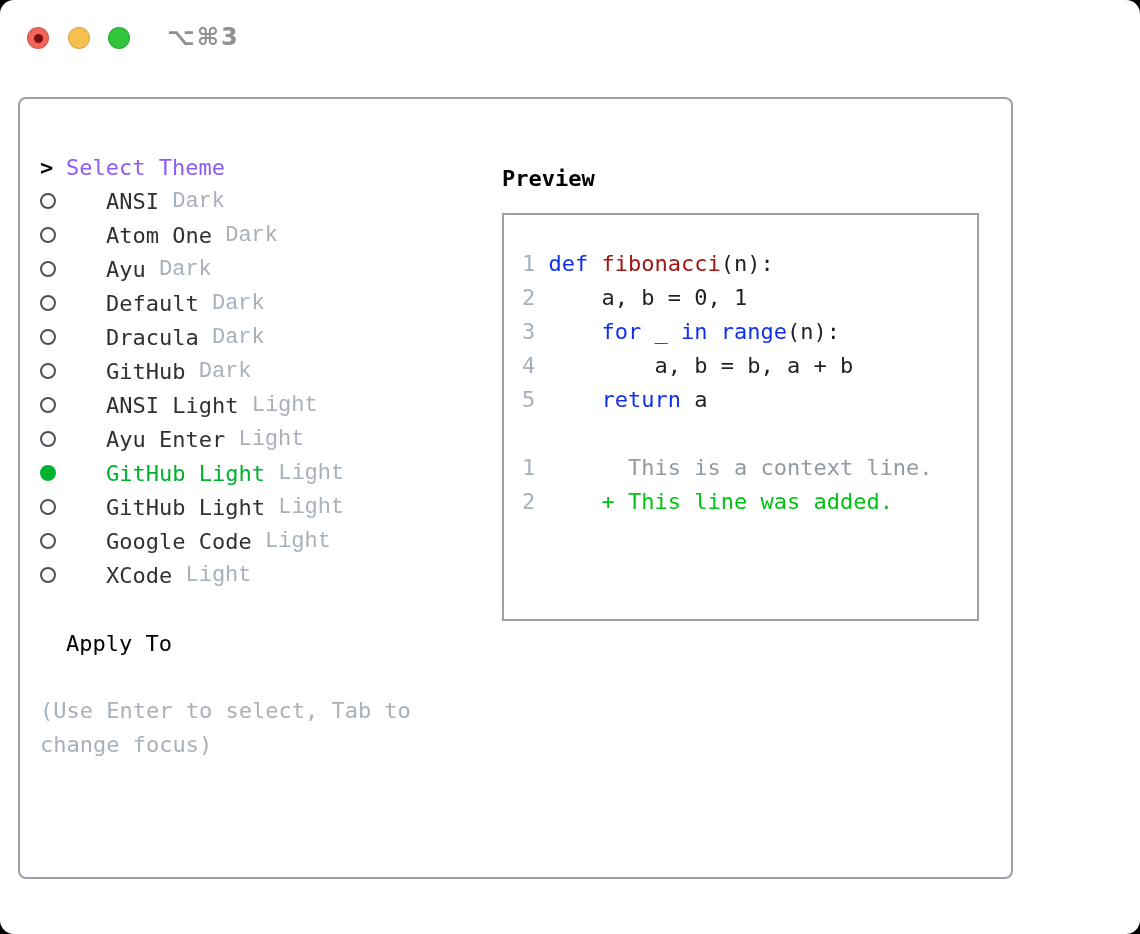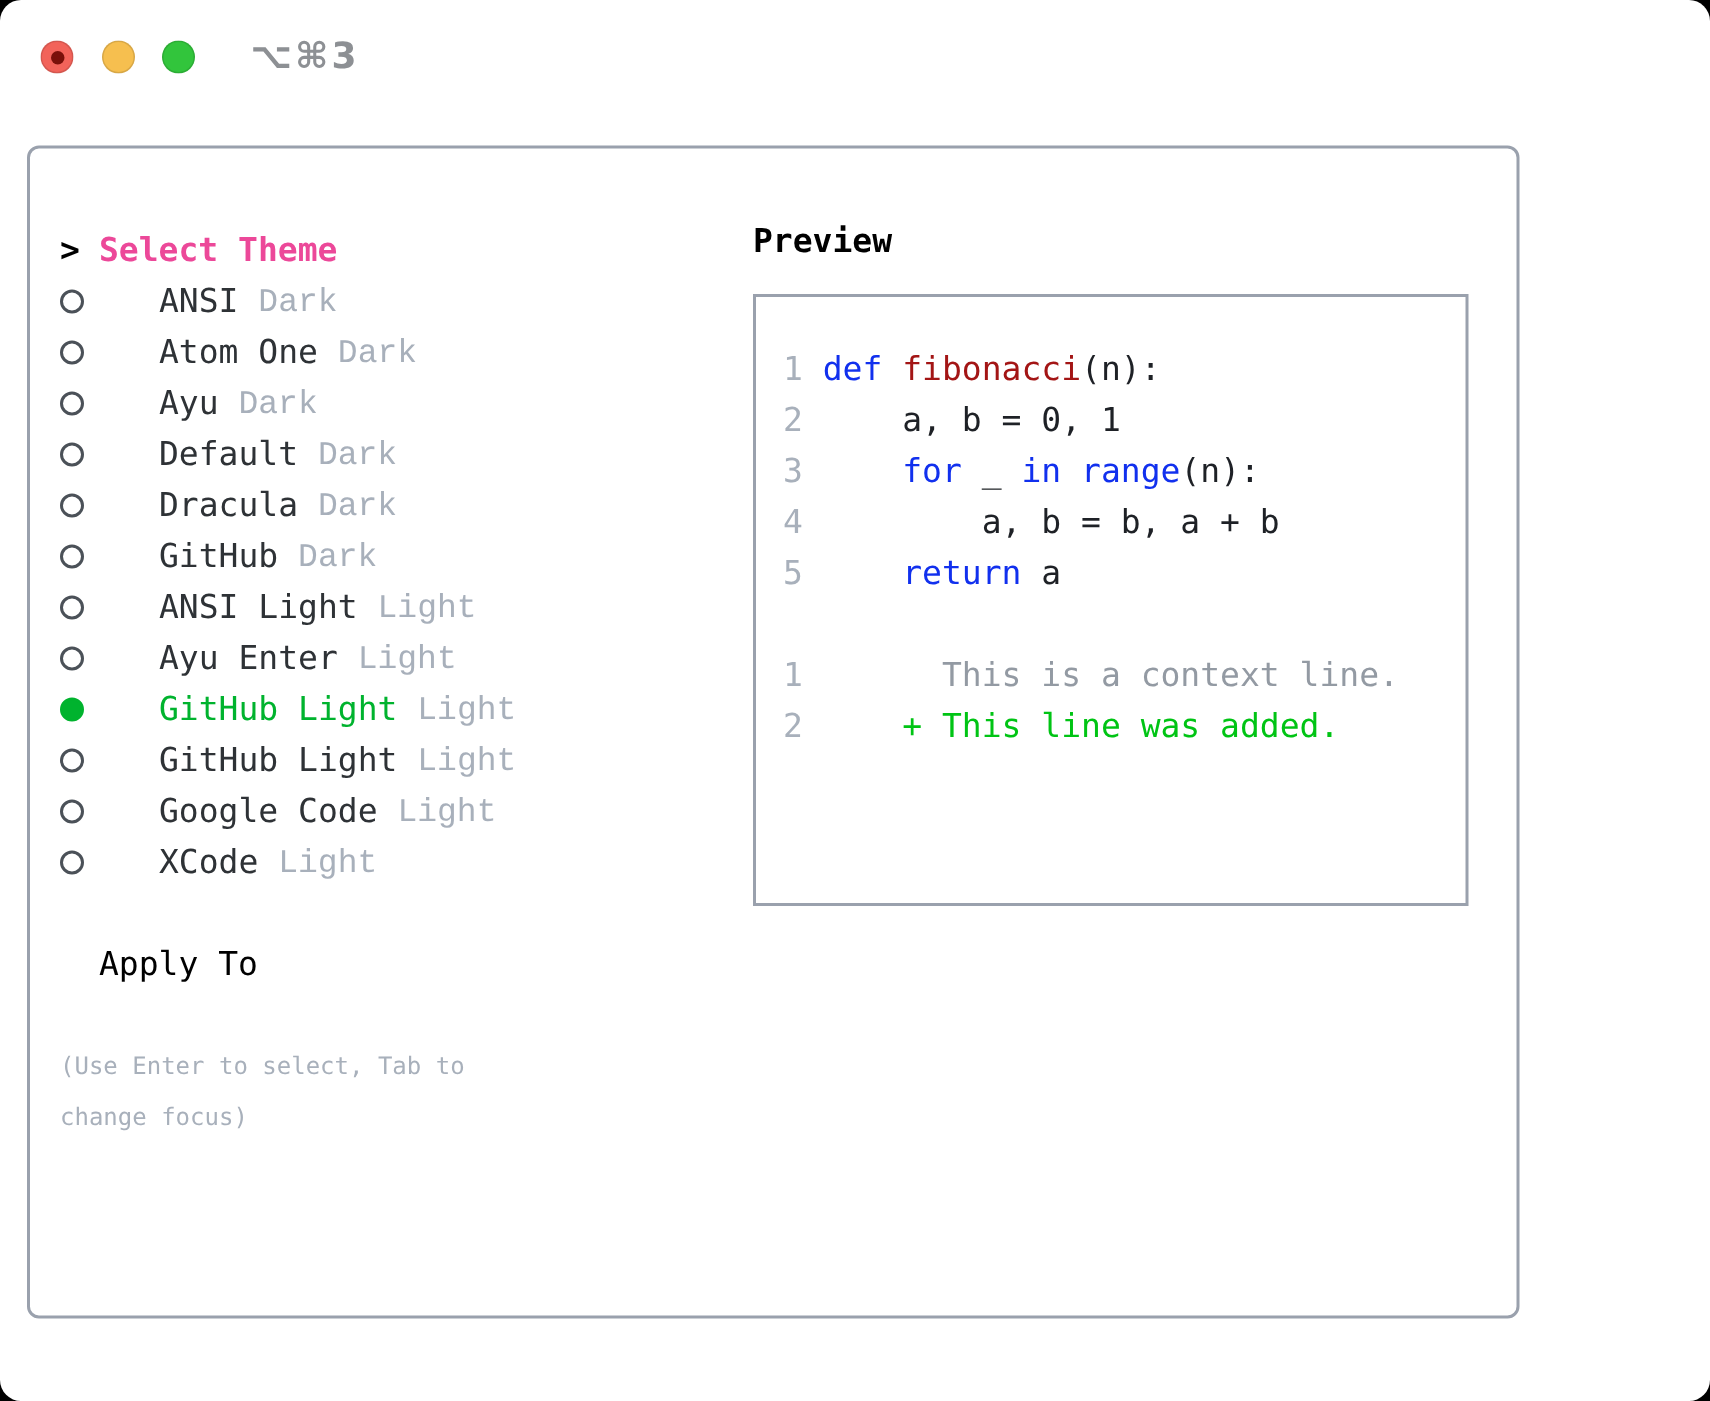--- a/index.html
+++ b/index.html
@@ -20,36 +20,36 @@
     font-family:"DejaVu Sans", sans-serif;font-weight:bold;font-size:24px;
     color:var(--c-title_gray);letter-spacing:2px;
   }
   
   .panel{
     position:absolute;left:18px;top:97px;width:995px;height:782px;
     box-sizing:border-box;border:2px solid var(--c-border_gray);border-radius:8px;
     background:#fff;
   }
   .left-col{position:absolute;left:20px;top:51px;}
-  .right-col{position:absolute;left:482px;top:46px;}
+  .right-col{position:absolute;left:482px;top:63px;}
 
   .row{display:flex;align-items:center;height:34px;font-size:22px;color:var(--c-text_dark);}
   .row .marker{display:inline-flex;width:26px;align-items:center;flex:none;}
   .prompt{font-weight:bold;color:#000;}
-  .h-bold{font-weight:bold;color:#ec4899;white-space:pre;}
+  .h-bold{font-weight:normal;color:#8b5cf6;white-space:pre;}
   .h-plain{color:#000;white-space:pre;}
   .radio{width:12px;height:12px;border-radius:50%;box-sizing:content-box;
     border:2px solid #4b5158;background:transparent;}
   .radio.on{border-color:var(--c-selected_green);background:var(--c-selected_green);}
   .opt-name{white-space:pre;margin-left:40px;}
   .row.sel .opt-name{color:var(--c-selected_green);}
   .opt-variant{white-space:pre;color:var(--c-muted_gray);font-family:Liberation Mono, monospace;}
   .apply-block{margin-top:34px;}
   .help{margin-top:34px;}
-  .help div{height:34px;line-height:34px;font-size:16px;color:var(--c-muted_gray);white-space:pre;}
+  .help div{height:34px;line-height:34px;font-size:22px;color:var(--c-muted_gray);white-space:pre;}
 
   
   .preview-title{height:34px;line-height:34px;font-size:22px;font-weight:bold;color:#000;}
   .preview-box{
     margin-top:17px;box-sizing:border-box;width:477px;height:408px;
     border:2px solid var(--c-border_gray);background:#fff;
     padding:32px 0 0 18px;
   }
   .crow{height:34px;line-height:34px;font-size:22px;white-space:pre;}
   .lnum{color:var(--c-muted_gray);}

